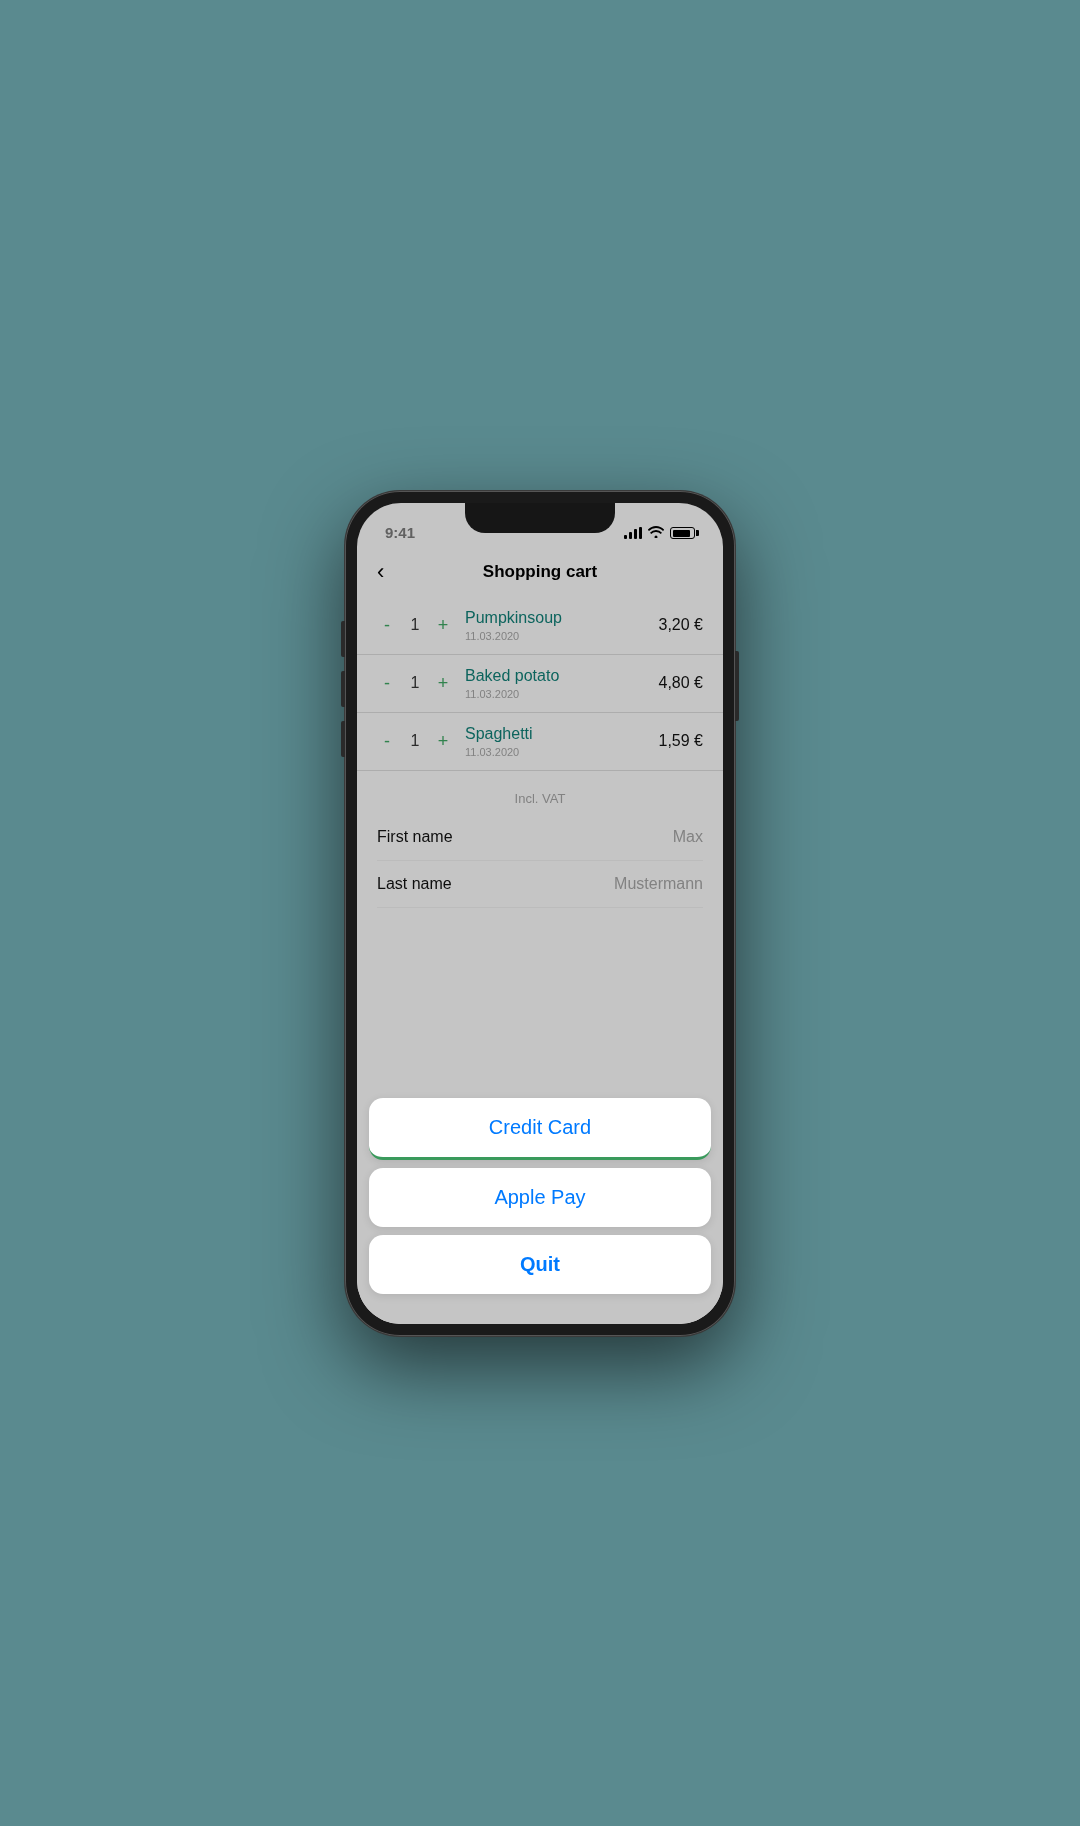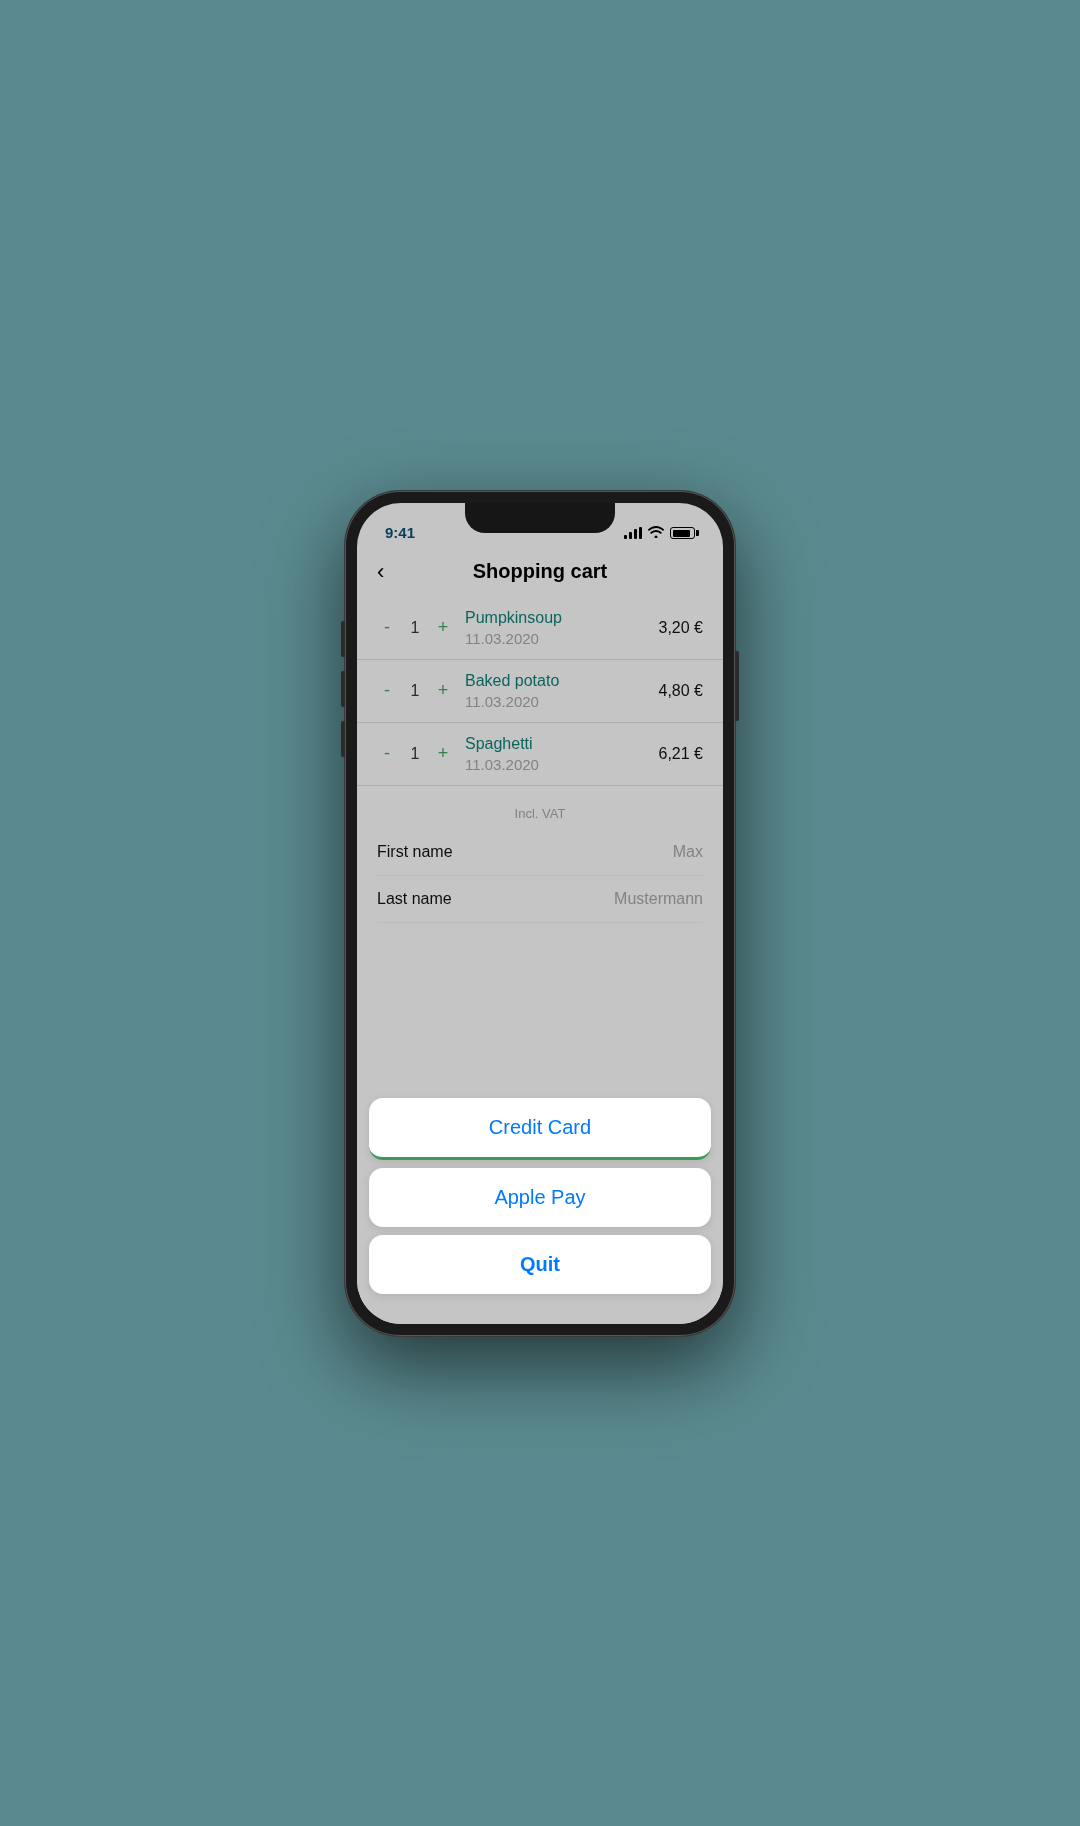--- a/index.html
+++ b/index.html
@@ -81,21 +81,21 @@
       justify-content: space-between;
       padding: 0 28px 6px;
       flex-shrink: 0;
       position: relative;
       z-index: 5;
     }
 
     .status-time {
       font-size: 15px;
       font-weight: 600;
-      color: #0c4a6e;
+      color: #737373;
     }
 
     .status-icons {
       display: flex;
       align-items: center;
       gap: 6px;
     }
 
     .signal-bars {
       display: flex;
@@ -158,21 +158,21 @@
       position: absolute;
       left: 20px;
       font-size: 22px;
       color: #000;
       font-weight: 300;
       cursor: pointer;
       line-height: 1;
     }
 
     .header-title {
-      font-size: 20px;
+      font-size: 17px;
       font-weight: 700;
       color: #000;
     }
 
     
     .cart-list {
       flex-shrink: 0;
       background: #e8e8e8;
     }
 
@@ -211,21 +211,21 @@
       flex: 1;
     }
 
     .item-name {
       font-size: 16px;
       color: #0f766e;
       margin-bottom: 3px;
     }
 
     .item-date {
-      font-size: 15px;
+      font-size: 11px;
       color: #999;
     }
 
     .item-price {
       font-size: 16px;
       color: #111;
       text-align: right;
       min-width: 60px;
     }
 
@@ -392,21 +392,21 @@
       <div class="cart-item">
         <div class="quantity-control">
           <span class="qty-btn">-</span>
           <span class="qty-num">1</span>
           <span class="qty-btn">+</span>
         </div>
         <div class="item-details">
           <div class="item-name">Spaghetti</div>
           <div class="item-date">11.03.2020</div>
         </div>
-        <div class="item-price">6,21 €</div>
+        <div class="item-price">1,59 €</div>
       </div>
     </div>
 
     <div class="total-section">
       <div class="vat-text">Incl. VAT</div>
     </div>
 
     <div class="form-section">
       <div class="form-field">
         <span class="field-label">First name</span>

